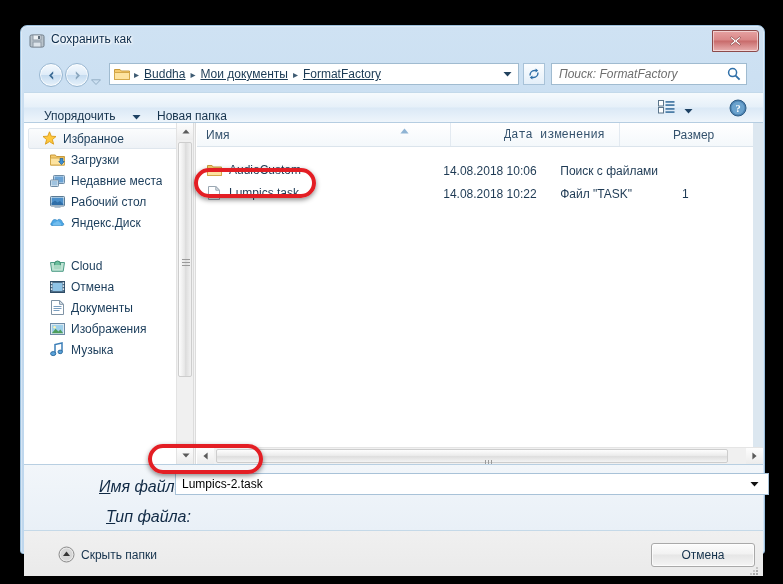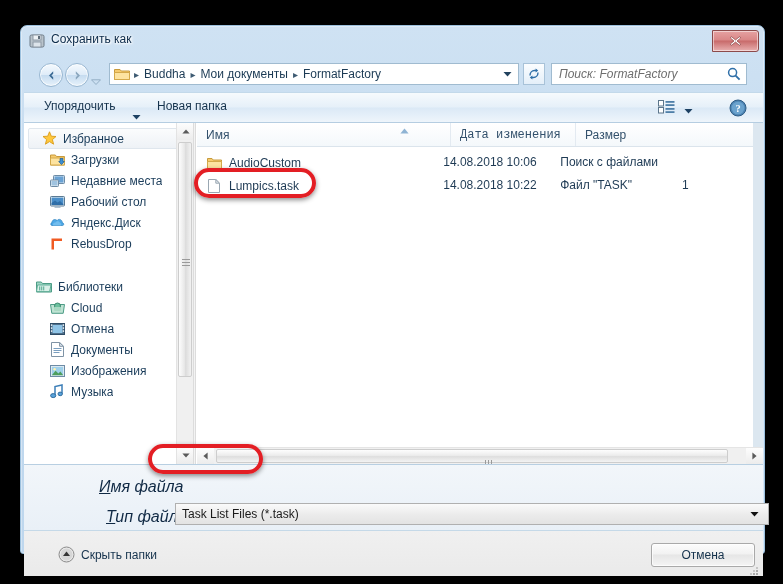--- a/index.html
+++ b/index.html
@@ -92,20 +92,21 @@
     align-items: center;
     padding-left: 4px;
     cursor: text;
   }
   .crumb {
     font-size: 12px;
     color: #1b3a54;
     padding: 1px 3px;
     white-space: nowrap;
     cursor: pointer;
+    text-decoration: underline;
   }
   .crumb-sep {
     color: #3d5a72;
     font-size: 10px;
     padding: 0 2px;
     user-select: none;
   }
   #addr-dropdown {
     margin-left: auto;
     padding-right: 6px;
@@ -147,21 +148,21 @@
     position: absolute;
     left: 3px; top: 66px;
     width: 739px; height: 31px;
     background: linear-gradient(to bottom, #f6fafd 0%, #e6f0f9 48%, #dbe9f6 52%, #eef5fb 100%);
     border-top: 1px solid #c3d9ea;
     border-bottom: 1px solid #b5cde1;
     box-sizing: border-box;
   }
   .tb-item {
     position: absolute;
-    top: 4px;
+    top: 14px;
     font-size: 12px;
     color: #16334d;
     padding: 2px 6px;
     white-space: nowrap;
     cursor: pointer;
   }
   #tb-organize { left: 14px; }
   #tb-organize-caret { position:absolute; left: 108px; top: 13px; cursor:pointer; }
   #tb-newfolder { left: 127px; }
   #tb-viewmode {
@@ -278,20 +279,21 @@
     right: 0; height: 100%;
     background: #fff;
     overflow: hidden;
   }
   #col-header {
     position: relative;
     height: 23px;
     background: linear-gradient(to bottom,#ffffff,#f4f8fb);
     border-bottom: 1px solid #dbe4ec;
     display: flex;
+    gap: 44px;
   }
   .col {
     position: relative;
     font-size: 12px;
     color: #33516c;
     display: flex;
     align-items: center;
     padding-left: 9px;
     border-right: 1px solid #e3eaf1;
     box-sizing: border-box;
@@ -307,21 +309,21 @@
     position: absolute;
     left: 202px; top: 0px;
     width: 11px; height: 6px;
     cursor: pointer;
   }
 
   .file-row {
     position: relative;
     height: 23px;
     display: flex;
-    align-items: flex-start;
+    align-items: flex-end;
     cursor: pointer;
   }
   .cell {
     font-size: 12px;
     color: #1e3a54;
     box-sizing: border-box;
     white-space: nowrap;
     overflow: hidden;
     display: flex;
     align-items: center;
@@ -679,44 +681,24 @@
         <div class="nav-row child">
           <span class="nav-ico">
             <svg width="15" height="13" viewBox="0 0 15 13">
               <path d="M2 9.5 C0.6 9.5 0.2 7 2 6.5 C2 3.6 5.4 2.6 7 4.6 C8.6 2.2 12.4 3.6 12.2 6.6 C14 6.9 14.2 9.5 12.6 9.5 Z" fill="#4ea8e6" stroke="#2b7fbd" stroke-width="0.7"></path>
               <path d="M3.2 9.5 C2.4 8.2 3.6 6.4 5.6 6.6 C6.4 4.8 9.6 5 10 7 C11.4 7 11.8 9.5 10.4 9.5 Z" fill="#7fc4f0" opacity=".75"></path>
             </svg>
           </span>
           <span class="nav-label">Яндекс.Диск</span>
         </div>
 
-        <div class="nav-row child">
-          <span class="nav-ico">
-            <svg width="14" height="14" viewBox="0 0 14 14">
-              <path d="M1.5 1.5 L12 1.5 L12 4 L4 4 L4 12.5 L1.5 12.5 Z" fill="#f05a22"></path>
-            </svg>
-          </span>
-          <span class="nav-label">RebusDrop</span>
-        </div>
 
       </div>
 
       <div class="nav-group" style="margin-top:22px;">
-        <div class="nav-row" style="padding-left:12px;">
-          <span class="nav-ico">
-            <svg width="16" height="14" viewBox="0 0 16 14">
-              <path d="M0.5 2 L5.3 2 L6.5 3.5 L15.5 3.5 L15.5 12 L0.5 12 Z" fill="#9ed6c4" stroke="#4d9c86"></path>
-              <path d="M1.5 5 L15 5 L13.6 11.6 L0.5 11.6 Z" fill="#d9f0e8" stroke="#5fae97"></path>
-              <rect x="3" y="6.4" width="1.3" height="4" fill="#6fb8a2"></rect>
-              <rect x="5" y="6.4" width="1.3" height="4" fill="#6fb8a2"></rect>
-              <rect x="7" y="6.4" width="1.3" height="4" fill="#6fb8a2"></rect>
-            </svg>
-          </span>
-          <span class="nav-label">Библиотеки</span>
-        </div>
 
         <div class="nav-row child">
           <span class="nav-ico">
             <svg width="15" height="14" viewBox="0 0 15 14">
               <path d="M0.5 3.5 L14.5 3.5 L13.2 12.3 L1.8 12.3 Z" fill="#bfe3d3" stroke="#4d9c86"></path>
               <circle cx="7.5" cy="5" r="3" fill="#6cc09d" stroke="#3d8a70"></circle>
               <rect x="4" y="6" width="7" height="4" rx="1" fill="#a8d8c2"></rect>
             </svg>
           </span>
           <span class="nav-label">Cloud</span>
@@ -874,29 +856,29 @@
           </svg>
         </div>
       </div>
     </div>
   </div>
 
   <div id="form">
     <span class="form-label" id="label-filename"><span class="ul">И</span>мя файла</span>
     <span class="form-label" id="label-filetype"><span class="ul">Т</span>ип файла:</span>
 
-
-    <div id="filetype-select">
-      <span id="filetype-value">Task List Files (*.task)</span>
+    <div id="filename-input">
+      <span id="filename-value">Lumpics-2.task</span>
       <span class="combo-caret">
         <svg width="9" height="6" viewBox="0 0 9 6">
           <path d="M0.5 1 L8.5 1 L4.5 5.5 Z" fill="#111111"></path>
         </svg>
       </span>
     </div>
+
   </div>
 
   <div id="footer">
     <div id="hide-folders">
       <span id="hide-folders-icon">
         <svg width="17" height="17" viewBox="0 0 17 17">
           <circle cx="8.5" cy="8.5" r="7.5" fill="#e9e9e9" stroke="#8b8b8b"></circle>
           <circle cx="8.5" cy="8.5" r="6" fill="#d6d6d6"></circle>
           <path d="M8.5 5.4 L12 10 L5 10 Z" fill="#333333"></path>
         </svg>

